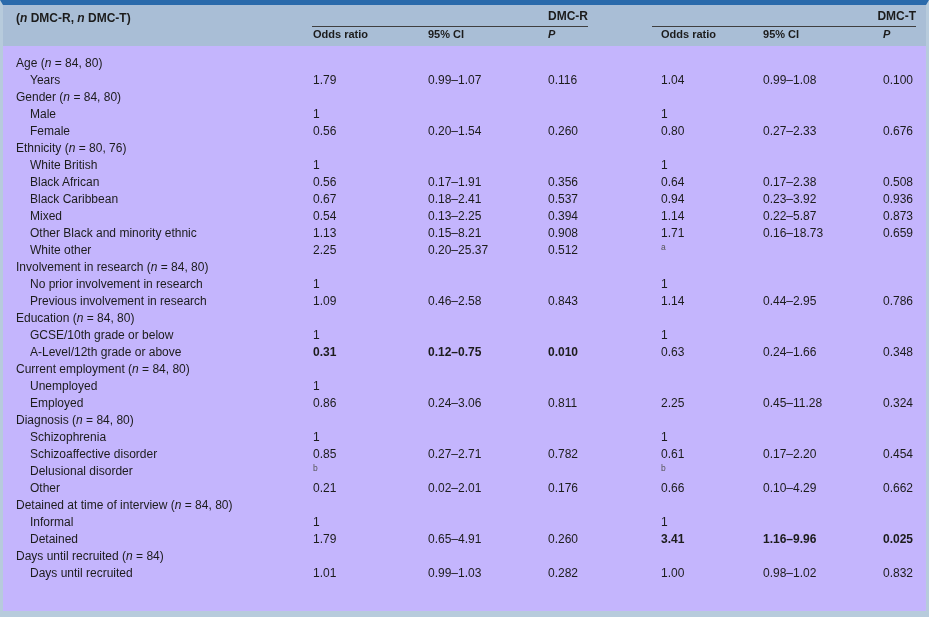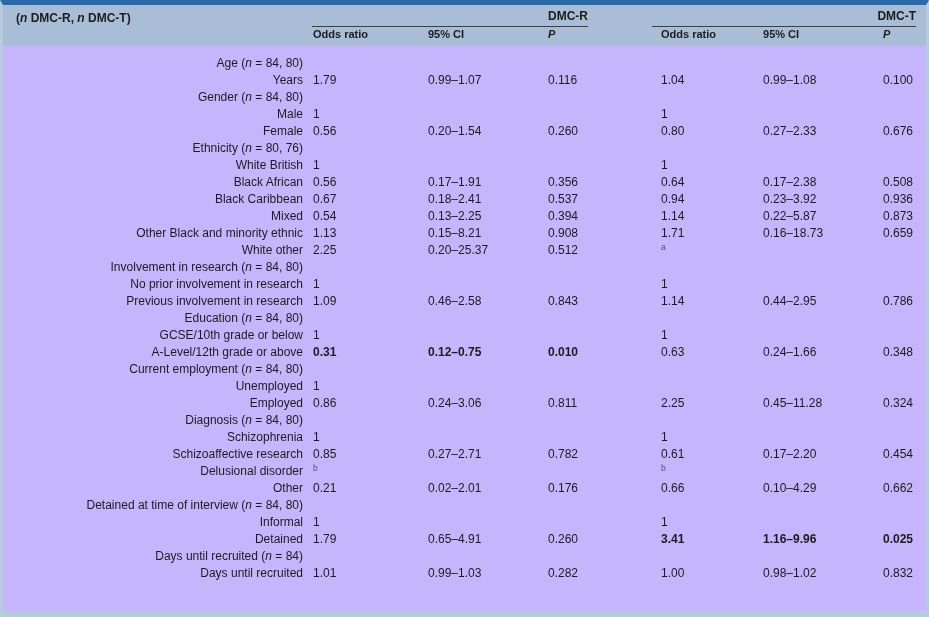--- a/index.html
+++ b/index.html
@@ -23,22 +23,22 @@
   thead th{background:var(--header-bg);font-weight:bold;text-align:left;}
   th.stub{vertical-align:top;padding:6px 4px 0 13px;font-size:12px;}
   th.group{vertical-align:top;padding-top:4px;}
   .spanner{border-bottom:1px solid var(--rule);text-align:right;padding-bottom:3px;}
   .spanner.g1{margin:0 62px 0 8px;}
   .spanner.g2{margin:0 9px 0 0;}
   tr.cols th{vertical-align:bottom;padding:0 0 6px 10px;font-size:11px;}
   th.pcol,i{font-style:italic;}
   tbody td{height:17px;line-height:17px;padding:0 0 0 10px;white-space:nowrap;overflow:hidden;}
   tbody tr:first-child td{padding-top:9px;}
-  td.label{padding-left:13px;text-align:right;}
-  td.label.sub{padding-left:16px;}
+  td.label{padding-left:13px;}
+  td.label.sub{padding-left:27px;}
   td.bold{font-weight:bold;}
   sup{font-size:8.5px;color:#555;line-height:0;vertical-align:4px;}
 </style>
 </head>
 <body>
 
 <div class="page">
   <table>
     <colgroup>
       <col style="width:300px">
@@ -272,21 +272,21 @@
         <tr>
           <td class="label sub">Schizophrenia</td>
           <td>1</td>
           <td></td>
           <td></td>
           <td>1</td>
           <td></td>
           <td></td>
         </tr>
         <tr>
-          <td class="label sub">Schizoaffective research</td>
+          <td class="label sub">Schizoaffective disorder</td>
           <td>0.85</td>
           <td>0.27–2.71</td>
           <td>0.782</td>
           <td>0.61</td>
           <td>0.17–2.20</td>
           <td>0.454</td>
         </tr>
         <tr>
           <td class="label sub">Delusional disorder</td>
           <td><sup>b</sup></td>

